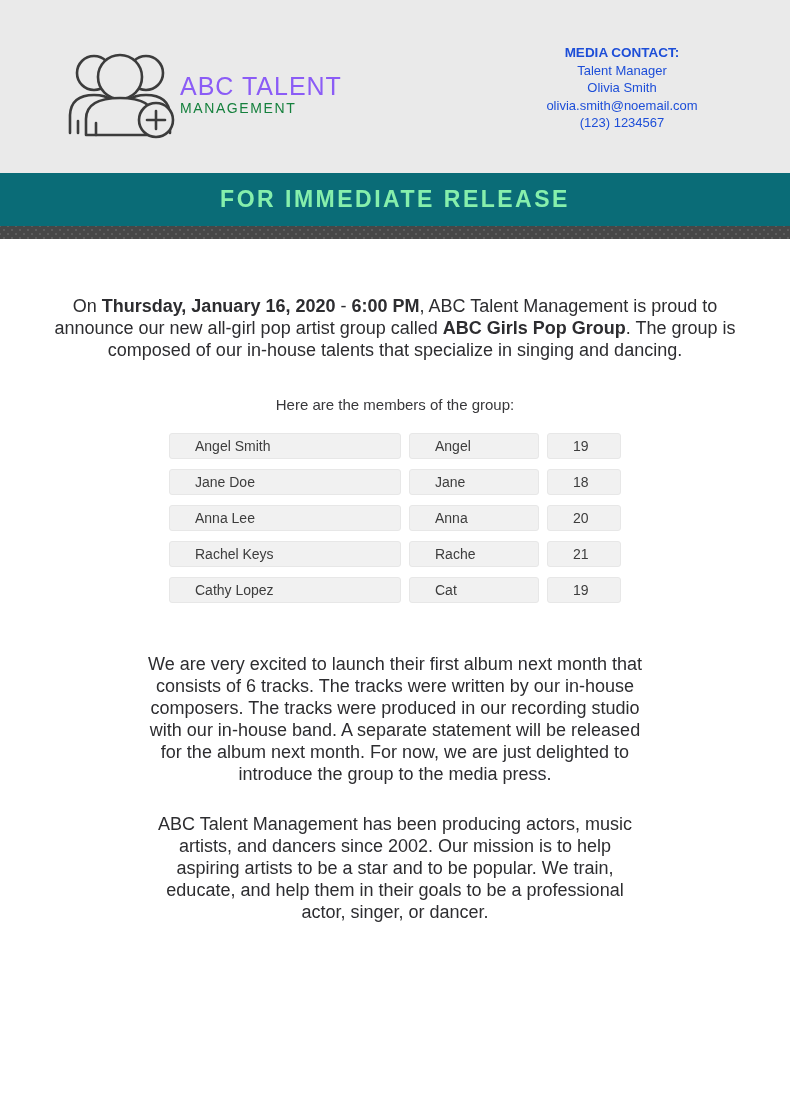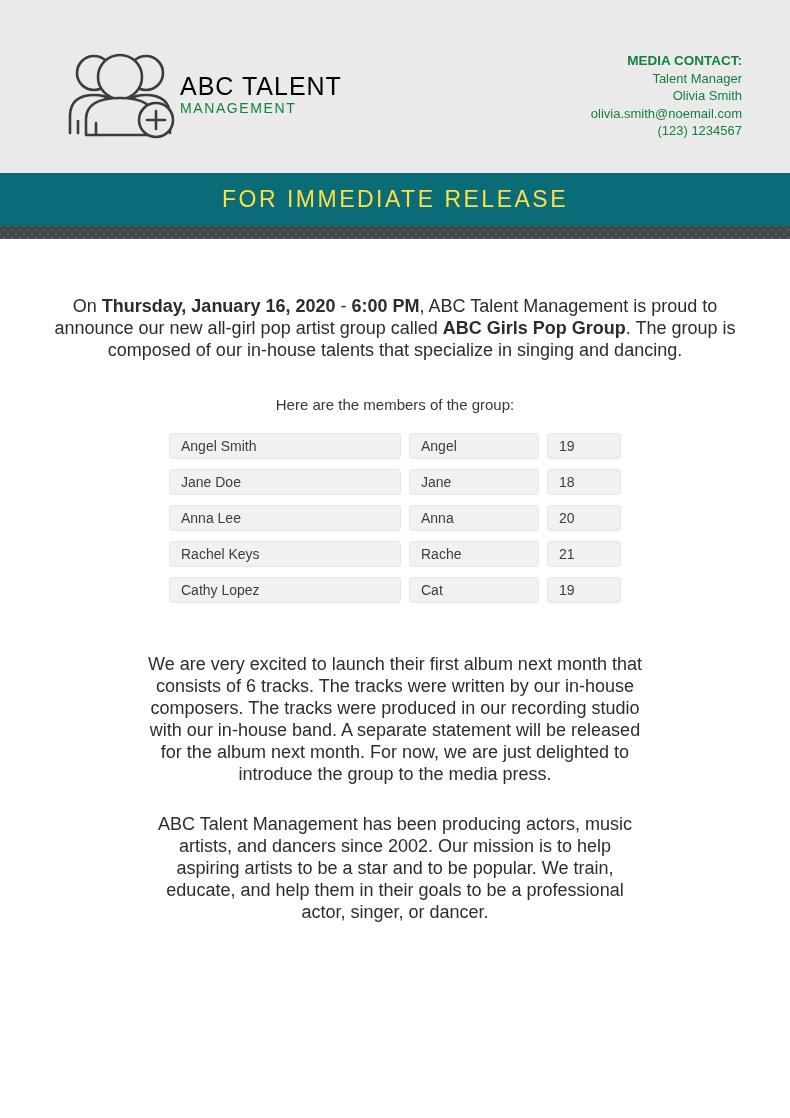--- a/index.html
+++ b/index.html
@@ -29,56 +29,56 @@
     left: 64px;
     top: 47px;
     display: flex;
     align-items: flex-start;
   }
   .logo-icon { width: 112px; height: 92px; }
   .brand-text { margin-left: 4px; margin-top: 26px; }
   .brand-name {
     font-size: 25px;
     letter-spacing: 1px;
-    color: #000000;
+    color: #8b5cf6;
     font-weight: 400;
     line-height: 26px;
     white-space: nowrap;
   }
   .brand-sub {
     font-size: 14px;
     letter-spacing: 1.6px;
     color: #15803d;
     font-weight: 400;
     margin-top: 1px;
     white-space: nowrap;
   }
   .contact {
     position: absolute;
-    top: 52px;
+    top: 44px;
     right: 48px;
     width: 240px;
-    text-align: right;
+    text-align: center;
     font-size: 13px;
-    color: #15803d;
+    color: #1d4ed8;
     line-height: 17.5px;
   }
   .contact-label { font-weight: 700; font-size: 13.5px; }
 
   
   .banner {
     height: 53px;
     background: #0a6c77;
     display: flex;
     align-items: center;
     justify-content: center;
   }
   .banner-title {
-    color: #fde047;
-    font-weight: 400;
+    color: #86efac;
+    font-weight: 700;
     font-size: 23px;
     letter-spacing: 2.5px;
   }
   .strip {
     height: 13px;
     background-color: #474747;
     background-image:
       radial-gradient(#5d5d5d 1px, transparent 1.3px),
       radial-gradient(#5d5d5d 1px, transparent 1.3px);
     background-size: 8px 8px;
@@ -111,21 +111,21 @@
     display: grid;
     grid-template-columns: 232px 130px 74px;
     gap: 8px;
   }
   .cell {
     height: 26px;
     background: #f1f1f1;
     border: 1px solid #e7e7e7;
     border-radius: 3px;
     line-height: 24px;
-    padding-left: 11px;
+    padding-left: 25px;
     font-size: 14px;
     color: #3d3d3d;
     overflow: hidden;
     white-space: nowrap;
   }
   .p2 { width: 494px; margin: 50px auto 0; }
   .p3 { width: 494px; margin: 28px auto 0; }
   strong { font-weight: 700; }
 </style>
 </head>

